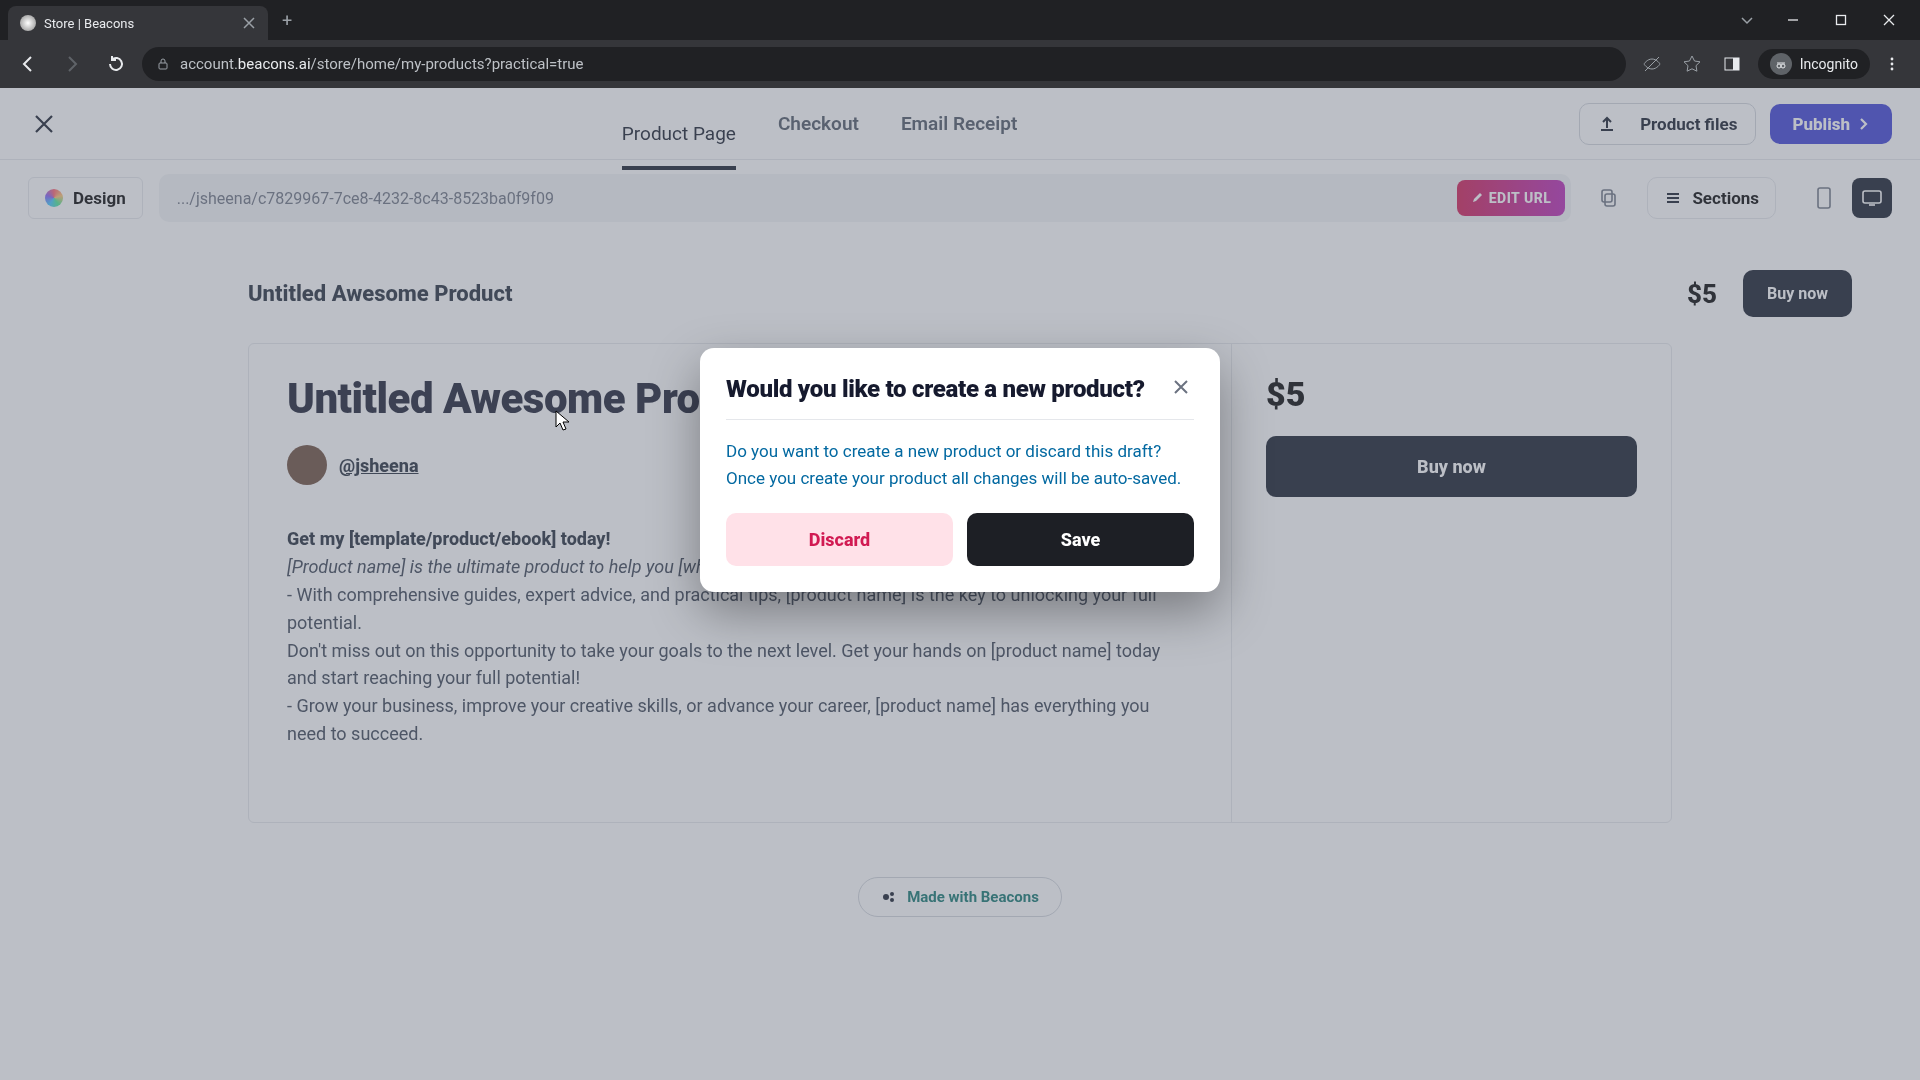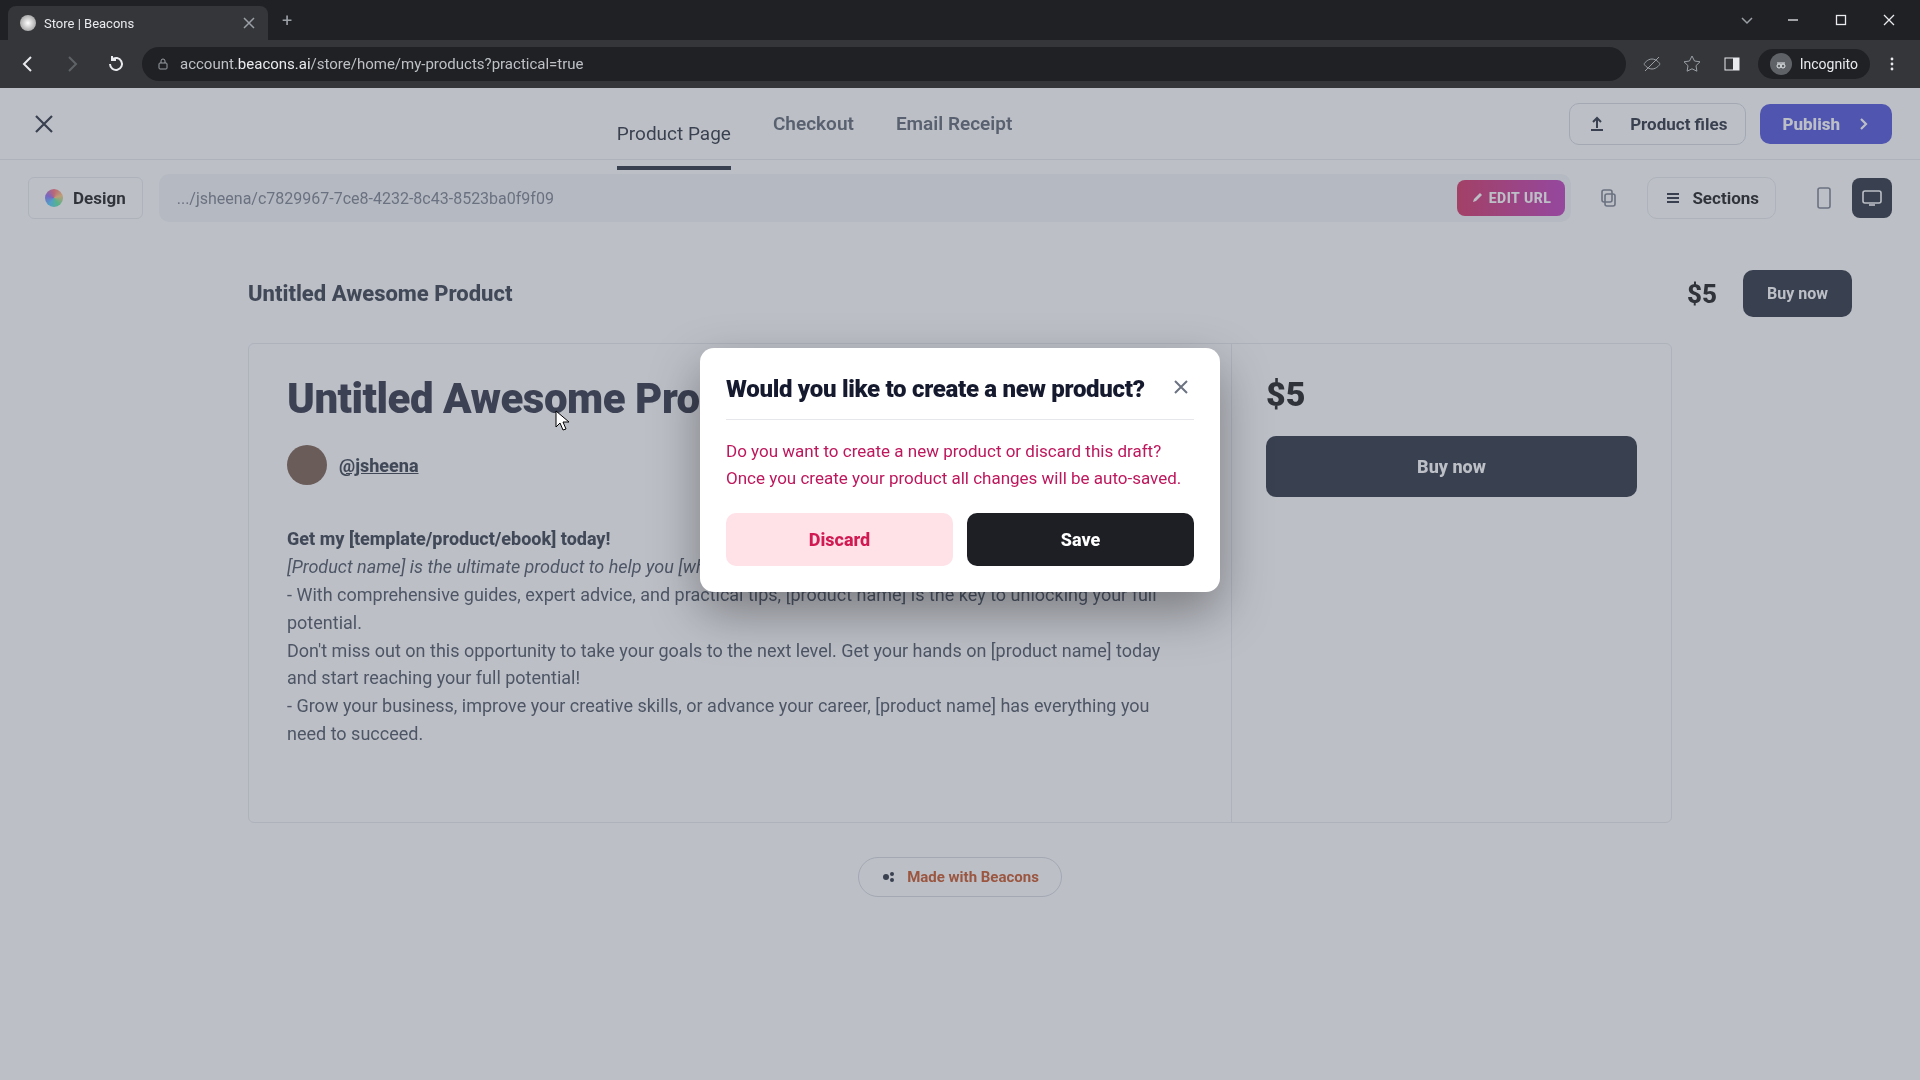--- a/index.html
+++ b/index.html
@@ -33,21 +33,21 @@
   .app-stage { position: relative; width:100%; height: calc(1080px - 88px); background:#fff; }
 
   
   .app-topbar { display:flex; align-items:center; height:72px; padding:0 28px; border-bottom:1px solid #e5e7eb; }
   .app-close { width:32px; height:32px; display:flex; align-items:center; justify-content:center; color:#111827; }
   .tabs-center { display:flex; gap:42px; margin:0 auto; font-size:19px; font-weight:600; color:#4b5563; height:100%; align-items:center; }
   .tabs-center .t { height:100%; display:flex; align-items:center; position:relative; cursor:pointer;}
   .tabs-center .t.active { color:#111827; font-weight:400;margin-top:20px; }
   .tabs-center .t.active::after { content:""; position:absolute; bottom:-1px; left:0; right:0; height:4px; background:#111827; }
   .files-btn { display:flex; align-items:center; gap:24px; font-weight:700; font-size:17px; color:#111827; padding:10px 18px; border:1px solid #d1d5db; border-radius:10px; cursor:pointer; }
-  .publish-btn { display:flex; align-items:center; gap:16px; font-weight:800; font-size:17px; color:#fff; background:#3b3fd6; padding:10px 22px; border-radius:10px; margin-left:14px; cursor:pointer;}
+  .publish-btn { display:flex; align-items:center; gap:6px; font-weight:800; font-size:17px; color:#fff; background:#3b3fd6; padding:10px 22px; border-radius:10px; margin-left:14px; cursor:pointer;}
 
   
   .app-toolbar { display:flex; align-items:center; gap:16px; padding:14px 28px; }
   .design-btn { display:flex; align-items:center; gap:10px; background:#fff; border:1px solid #e5e7eb; border-radius:6px; padding:10px 16px; font-weight:700; font-size:17px; }
   .design-btn .orb { width:18px;height:18px;border-radius:50%;background:conic-gradient(#ff5f6d,#ffc371,#47e891,#3ec6ff,#845ef7,#ff5f6d);}
   .url-pill { flex:1; display:flex; align-items:center; background:#f3f4f6; border-radius:10px; height:48px; padding:0 6px 0 18px; font-size:16px; color:#6b7280; gap:8px; }
   .url-pill .txt { flex:1; overflow:hidden; text-overflow:ellipsis; white-space:nowrap;}
   .edit-url { background:linear-gradient(90deg,#d11a52,#b827b6); color:#fff; font-weight:800; font-size:14px; letter-spacing:0.5px; padding:10px 14px; border-radius:8px; display:flex; gap:6px; align-items:center;}
   .copy-ic { width:44px; height:44px; display:flex; align-items:center; justify-content:center; color:#6b7280; }
   .sections-btn { display:flex; align-items:center; gap:10px; border:1px solid #e5e7eb; border-radius:10px; padding:10px 16px; font-weight:700; font-size:17px; margin-left:auto;}
@@ -69,29 +69,29 @@
   .pc-left h1 { font-size:42px; font-weight:900; color:#161a2e; letter-spacing:-0.5px; }
   .byline { display:flex; align-items:center; gap:12px; margin-top:22px; }
   .byline .av { width:40px;height:40px;border-radius:50%;background:#6b4b3a;}
   .byline .handle { font-weight:800; text-decoration:underline; font-size:18px; color:#1f2937;}
   .desc { margin-top:40px; font-size:18px; line-height:1.55; color:#374151; }
   .desc .lead { font-weight:800; color:#1f2937; }
   .desc .ital { font-style:italic; color:#374151;}
   .pc-right .price2 { font-size:34px; font-weight:900; }
   .pc-right .buy-btn-lg { margin-top:22px; width:100%; background:#111827; color:#fff; text-align:center; padding:20px; border-radius:10px; font-weight:800; font-size:18px;}
 
-  .made-with { margin:34px auto 0; width:fit-content; border:1px solid #d1d5db; border-radius:999px; padding:10px 22px; font-weight:700; font-size:15px; color:#c2410c; display:flex; gap:10px; align-items:center;}
+  .made-with { margin:54px auto 0; width:fit-content; border:1px solid #d1d5db; border-radius:999px; padding:10px 22px; font-weight:700; font-size:15px; color:#0f766e; display:flex; gap:10px; align-items:center;}
 
   
   .overlay { position:absolute; inset:0; background:rgba(107,114,128,0.45); display:flex; align-items:flex-start; justify-content:center; }
   .modal { margin-top:260px; width:520px; background:#fff; border-radius:14px; box-shadow:0 20px 50px rgba(0,0,0,0.35); padding:26px 26px 26px; }
   .modal-hd { display:flex; justify-content:space-between; gap:18px; border-bottom:1px solid #e5e7eb; padding-bottom:14px;}
   .modal-hd h2 { font-size:24px; font-weight:900; color:#161a2e; line-height:1.3; letter-spacing:-0.3px;}
   .modal-hd .mx { color:#6b7280; font-size:20px; padding:4px; cursor:pointer;}
-  .modal-body { margin-top:18px; font-size:17px; line-height:1.55; color:#be185d; }
+  .modal-body { margin-top:18px; font-size:17px; line-height:1.55; color:#0369a1; }
   .modal-actions { display:flex; gap:14px; margin-top:22px; }
   .btn-discard { flex:1; background:#ffe1e8; color:#d11a52; font-weight:800; font-size:18px; padding:16px; border-radius:10px; text-align:center; cursor:pointer;}
   .btn-save { flex:1; background:#1d1f25; color:#fff; font-weight:800; font-size:18px; padding:16px; border-radius:10px; text-align:center; cursor:pointer;}
 
   .cursor { position:absolute; left:555px; top:322px; font-size:18px; color:#000; pointer-events:none;}
 
   svg { display:block; }
 </style>
 </head>
 <body>

